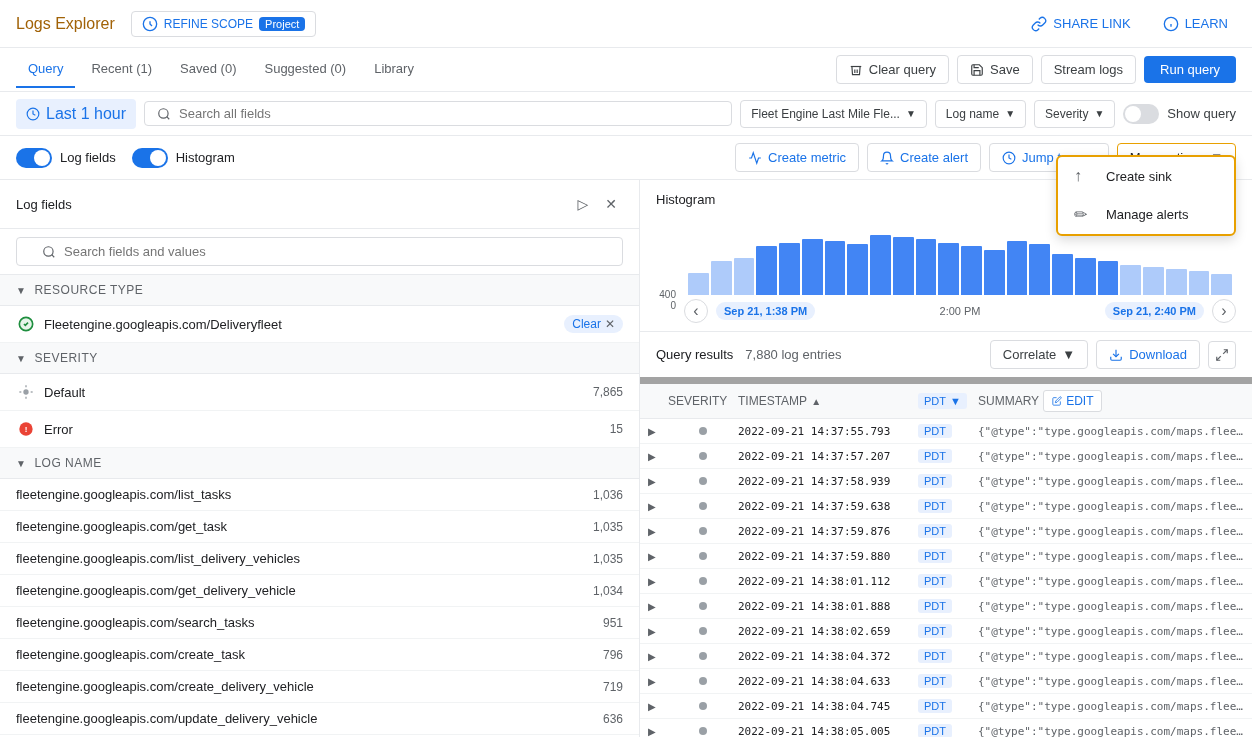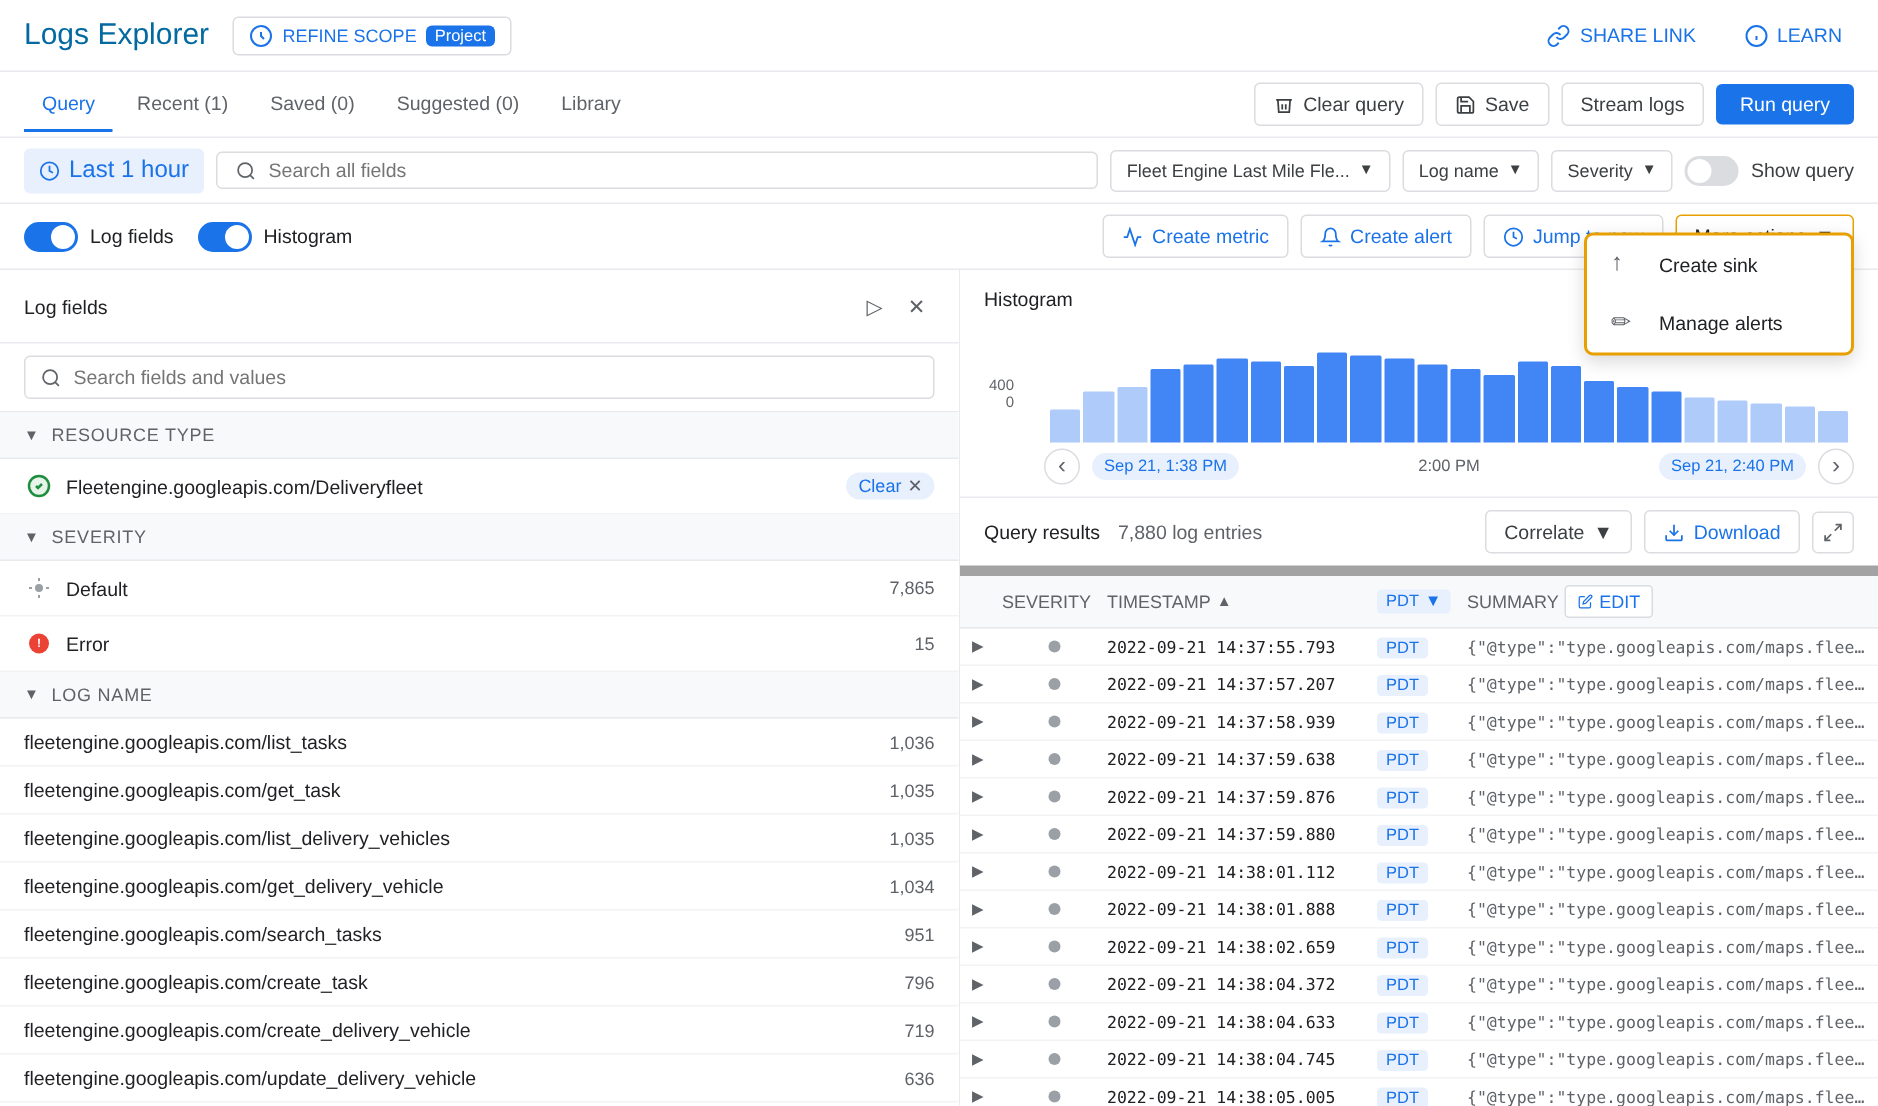--- a/index.html
+++ b/index.html
@@ -4,21 +4,21 @@
   <style>
     * { box-sizing: border-box; margin: 0; padding: 0; }
     body { font-family: 'Google Sans', Arial, sans-serif; font-size: 13px; background: #fff; color: #202124; overflow: hidden; }
 
     
     .top-nav {
       display: flex; align-items: center; height: 48px;
       padding: 0 16px; border-bottom: 1px solid #e8eaed;
       background: #fff;
     }
-    .app-title { font-size: 20px; font-weight: 500; color: #0369a1; margin-right: 16px; }
+    .app-title { font-size: 16px; font-weight: 500; color: #a16207; margin-right: 16px; }
     .refine-scope-btn {
       display: flex; align-items: center; gap: 6px;
       padding: 4px 10px; border: 1px solid #dadce0; border-radius: 4px;
       cursor: pointer; font-size: 12px; color: #1a73e8; background: #fff;
     }
     .refine-scope-btn .badge {
       background: #1a73e8; color: #fff; border-radius: 4px;
       padding: 1px 6px; font-size: 11px;
     }
     .top-nav-right { margin-left: auto; display: flex; align-items: center; gap: 16px; }
@@ -136,21 +136,21 @@
       justify-content: center; cursor: pointer; color: #5f6368;
       font-size: 14px;
     }
 
     
     .fields-search {
       padding: 8px 16px; border-bottom: 1px solid #e8eaed;
     }
     .fields-search-input {
       width: 100%; display: flex; align-items: center; gap: 8px;
-      border: 1px solid #dadce0; border-radius: 4px; padding: 6px 10px;
+      border: 1px solid #dadce0; border-radius: 4px; padding: 6px 25px;
     }
     .fields-search-input input { border: none; outline: none; font-size: 13px; flex: 1; }
 
     
     .section-header {
       display: flex; align-items: center; gap: 8px;
       padding: 8px 16px; cursor: pointer;
       background: #f8f9fa; border-bottom: 1px solid #e8eaed;
       font-size: 12px; font-weight: 500; color: #5f6368;
       letter-spacing: 0.5px;
@@ -200,21 +200,21 @@
       width: 24px; height: 24px; display: flex; align-items: center;
       justify-content: center; cursor: pointer; color: #5f6368; font-size: 16px;
       border-radius: 50%; border: 1px solid #dadce0; background: #fff;
     }
     .histogram-time-labels {
       display: flex; justify-content: space-between; align-items: center;
       font-size: 11px; color: #5f6368; flex: 1; padding: 0 8px;
     }
     .time-pill {
       background: #e8f0fe; color: #1a73e8; padding: 3px 8px;
-      border-radius: 12px; font-size: 11px;
+      border-radius: 12px; font-size: 11px; font-weight: bold;
     }
 
     
     .query-results-bar {
       display: flex; align-items: center; padding: 8px 16px;
       border-bottom: 7px solid #a3a3a3; gap: 12px;
     }
     .query-results-title { font-size: 13px; font-weight: 500; }
     .query-results-count { font-size: 13px; color: #5f6368; }
     .query-results-right { margin-left: auto; display: flex; align-items: center; gap: 8px; }
@@ -566,21 +566,21 @@
     
     
   </div>
       </div>
   </div>
 
   <div class="right-panel">
 
     <div class="histogram-section">
       <div class="histogram-title">Histogram</div>
-      <div style="display:flex; align-items:center; gap:16px;">
+      <div style="display:flex; align-items:flex-end; gap:4px;">
         <div style="display:flex; flex-direction:column; justify-content:space-between; padding:0 4px 20px 0; font-size:10px; color:#5f6368; min-width:24px; text-align:right;">
           <span>400</span>
           <span>0</span>
         </div>
         <div style="flex:1;">
           <div class="histogram-chart" id="histogram-chart">
               <div class="histogram-bar" style="height: 22.5px;"></div>
               <div class="histogram-bar" style="height: 33.75px;"></div>
               <div class="histogram-bar" style="height: 37.5px;"></div>
               <div class="histogram-bar highlighted" style="height: 48.75px;"></div>

